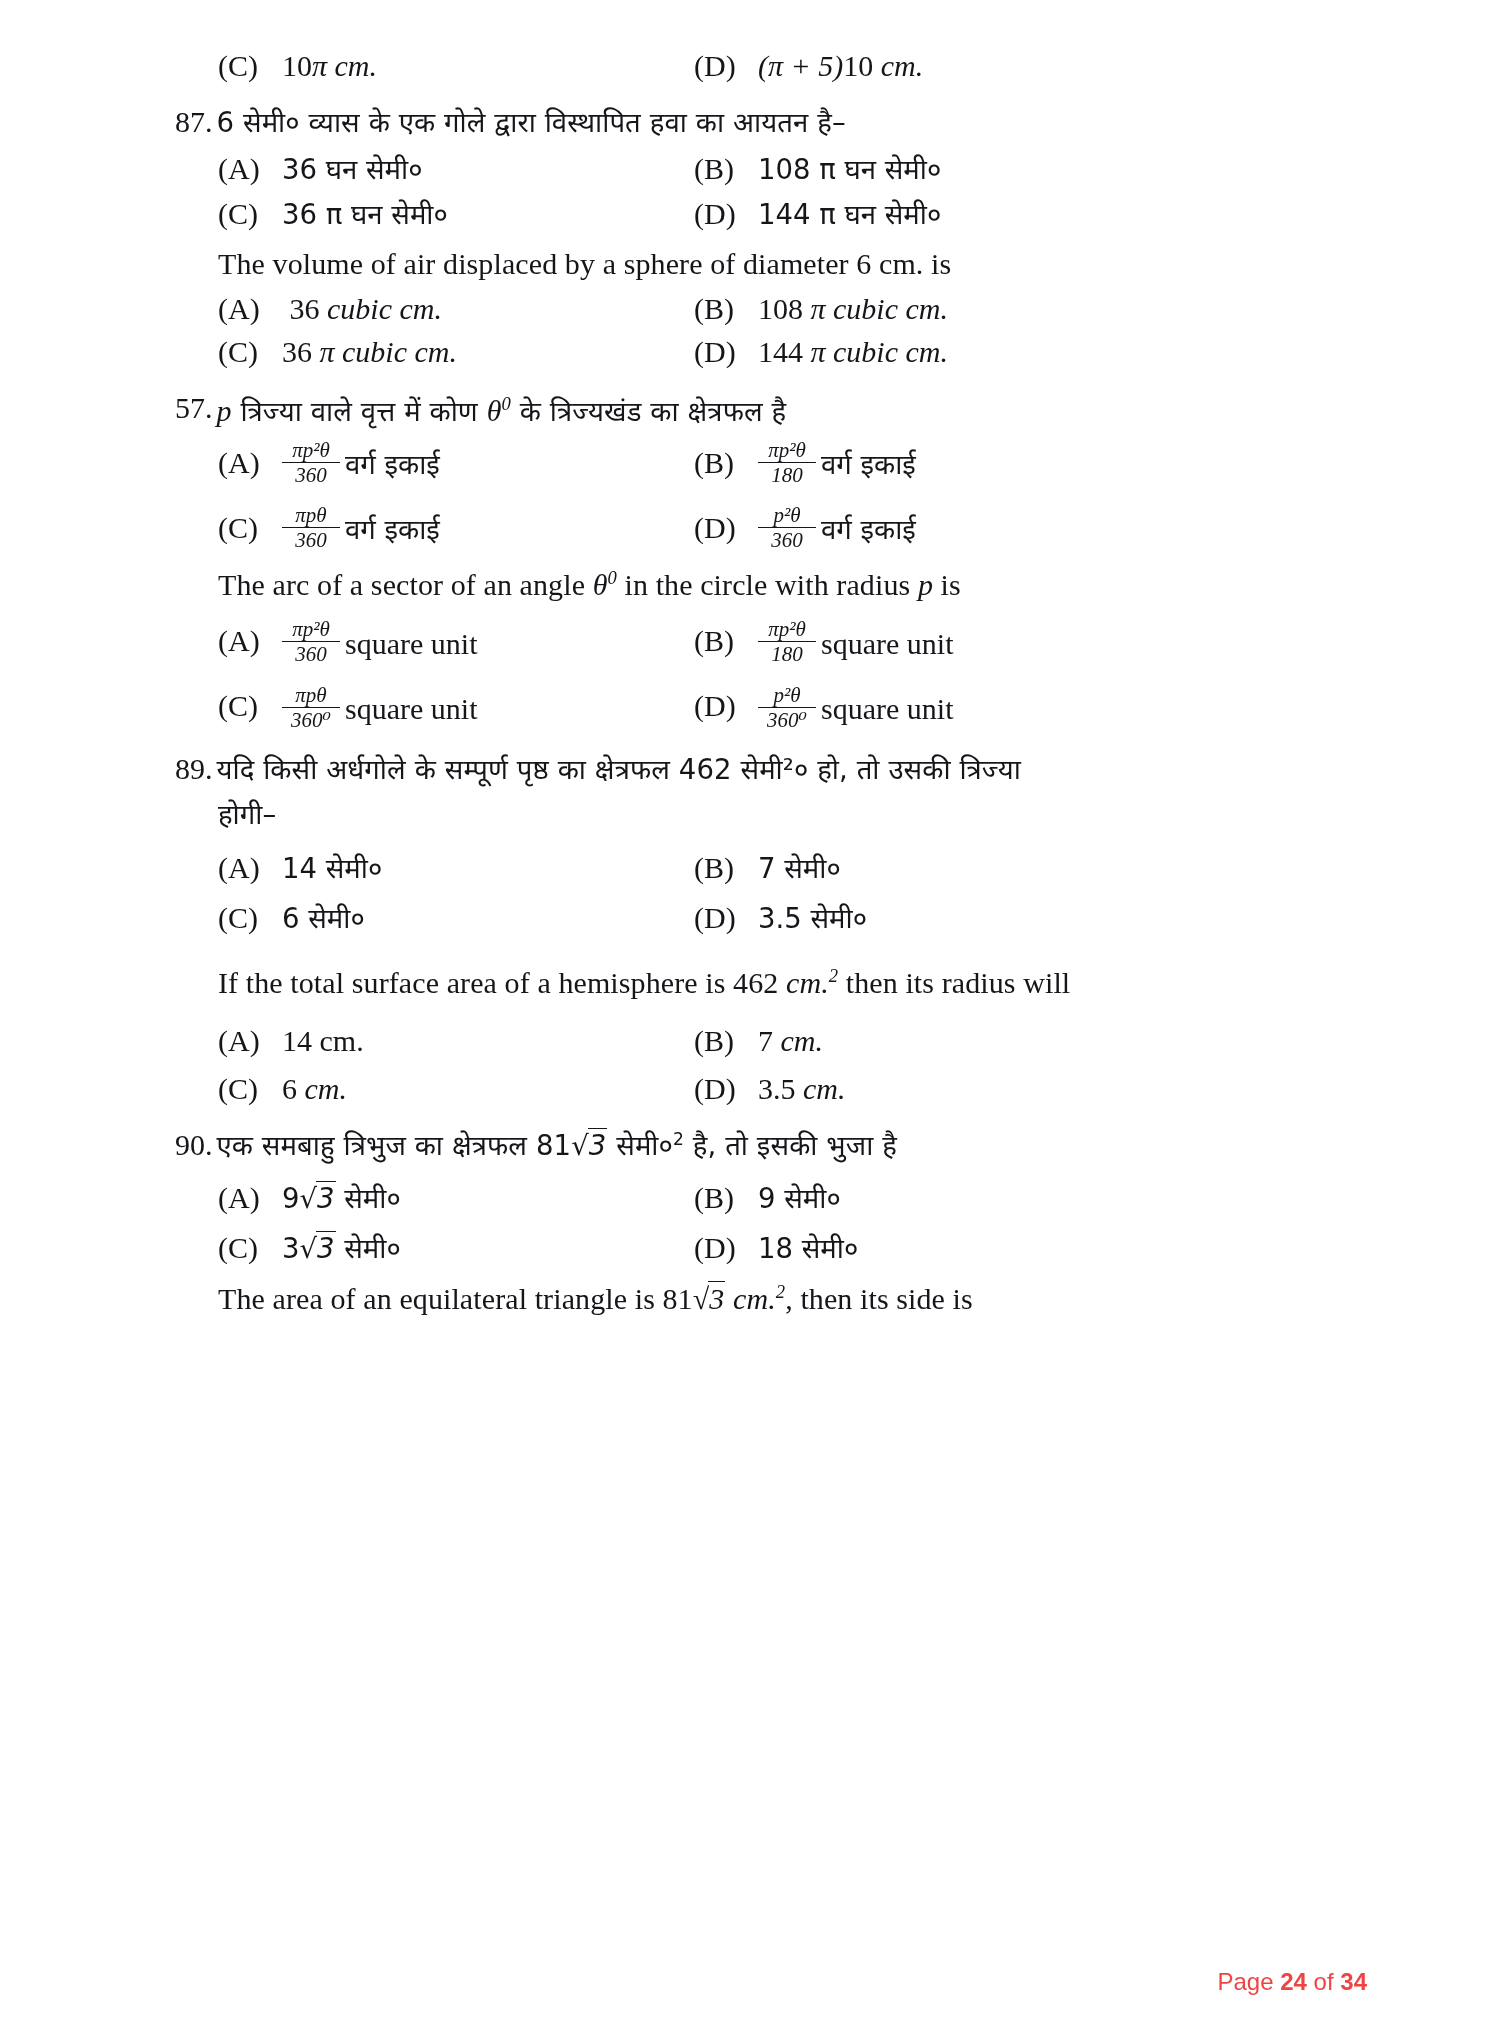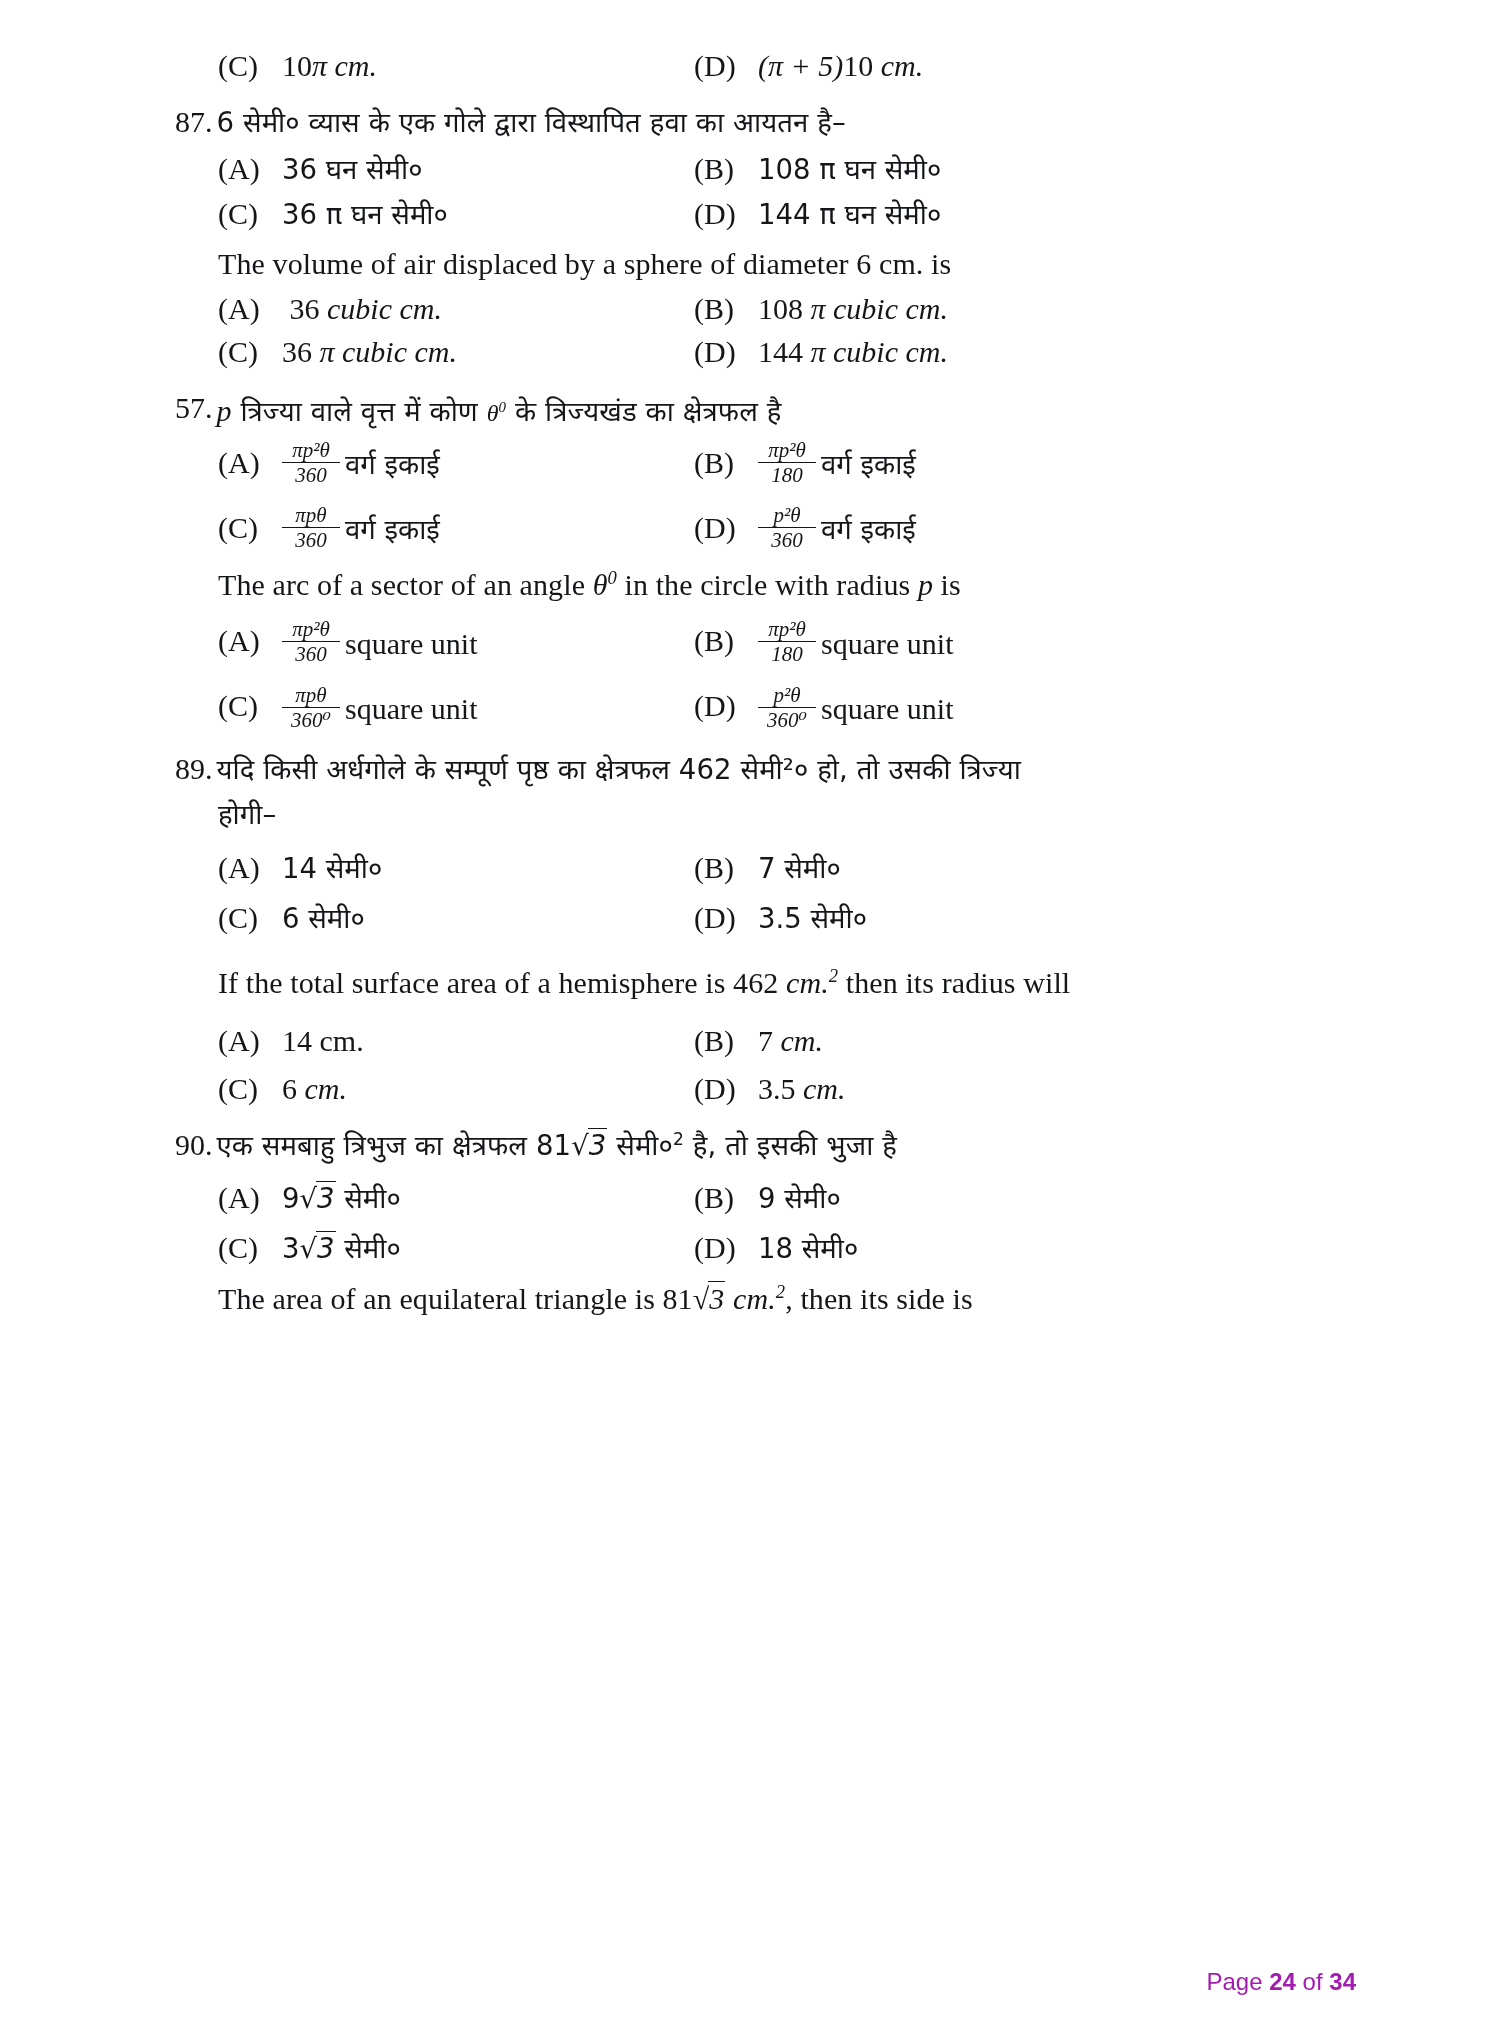--- a/index.html
+++ b/index.html
@@ -131,25 +131,25 @@
     margin-left: -1px;
     font-style: italic;
   }
 
   .spacer-sm { height: 12px; }
   .spacer-md { height: 26px; }
 
   
   .footer {
     position: absolute;
-    right: 149px;
+    right: 138px;
     bottom: 38px;
     font-family: "Liberation Sans", "DejaVu Sans", sans-serif;
     font-size: 24px;
-    color: #a21caf;
+    color: #ef4444;
   }
   .footer b { font-weight: bold; }
 
   .indent-stem { padding-left: 43px; }
 </style>
 </head>
 <body>
 
 <div class="page">
 
@@ -224,21 +224,21 @@
       <span class="olab">(D)</span>
       <span class="otext eng">
         <span class="mupright">144</span> <span class="mi">π cubic cm.</span>
       </span>
     </div>
   </div>
 
   <div class="qhead">
     <span class="qnum">57.</span>
     <span class="qstem qline hindi">
-      <span class="mi" style="font-family:'Liberation Serif',serif;font-size:30px;">p</span>&nbsp;त्रिज्या वाले वृत्त में कोण <span class="mi" style="font-family:'Liberation Serif',serif;font-size:24px;">θ<sup class="sm">0</sup></span> के त्रिज्यखंड का क्षेत्रफल है
+      <span class="mi" style="font-family:'Liberation Serif',serif;font-size:30px;">p</span>&nbsp;त्रिज्या वाले वृत्त में कोण <span class="mi" style="font-family:'Liberation Serif',serif;font-size:30px;">θ<sup class="sm">0</sup></span> के त्रिज्यखंड का क्षेत्रफल है
     </span>
   </div>
 
   <div class="opts">
     <div class="opt col1">
       <span class="olab">(A)</span>
       <span class="otext hindi">
         <span class="frac">
           <span class="num">πp²θ</span>
           <span class="bar"></span>

